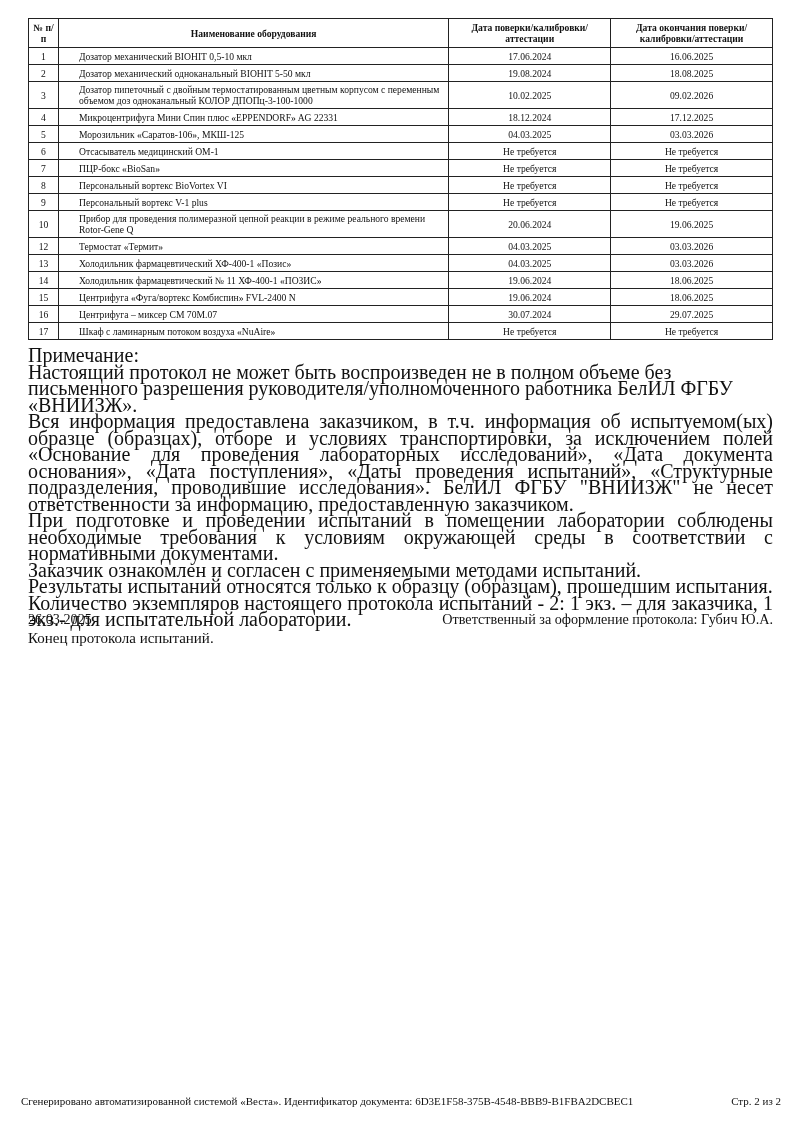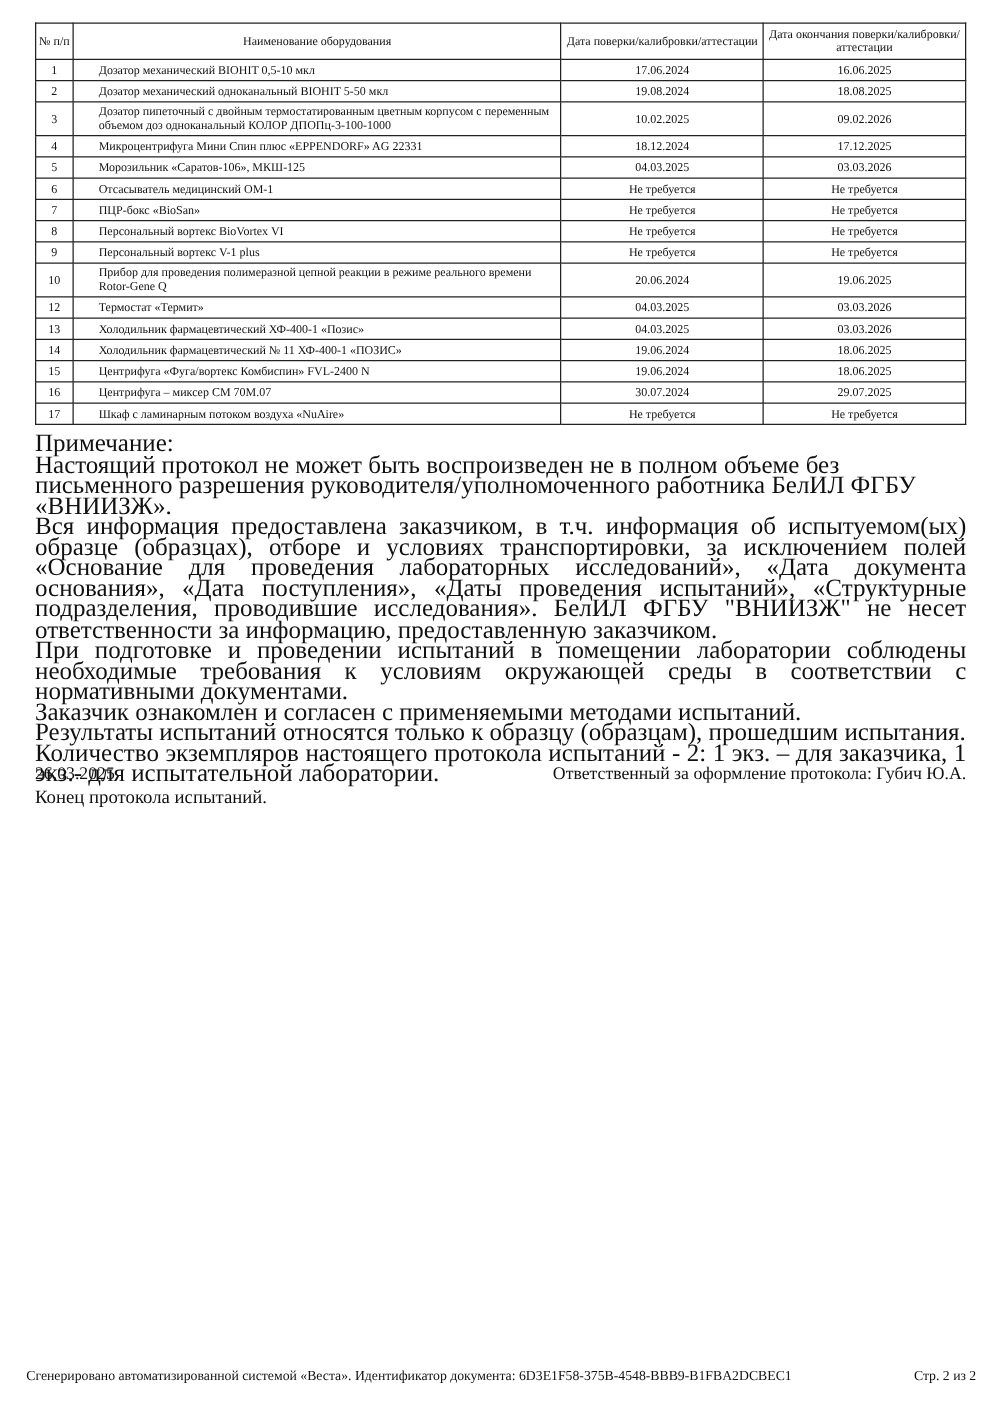--- a/index.html
+++ b/index.html
@@ -7,21 +7,21 @@
     width: 800px; height: 1132px; position: relative; overflow: hidden;
     font-family: "Liberation Serif", "DejaVu Serif", serif; color: #111;
   }
   .equip-table {
     position: absolute; left: 28px; top: 18px; width: 745px;
     border-collapse: collapse; font-size: 9.6px; line-height: 11px;
   }
   .equip-table th, .equip-table td {
     border: 1.3px solid #222; padding: 1px 4px; vertical-align: middle;
   }
-  .equip-table th { font-weight: normal; text-align: center; height: 26px; padding: 1px 2px; }
+  .equip-table th { font-weight: bold; text-align: center; height: 26px; padding: 1px 2px; }
   .equip-table td.num { text-align: center; width: 21px; }
   .equip-table td.date { text-align: center; }
   .equip-table td.name { text-align: left; padding-left: 20px; }
   .equip-table tr.r1 td { height: 14px; }
   .equip-table tr.r2 td { height: 24px; }
   .col-num { width: 30px; }
   .col-name { width: 391px; }
   .col-d1 { width: 162px; }
   .col-d2 { width: 162px; }
 

